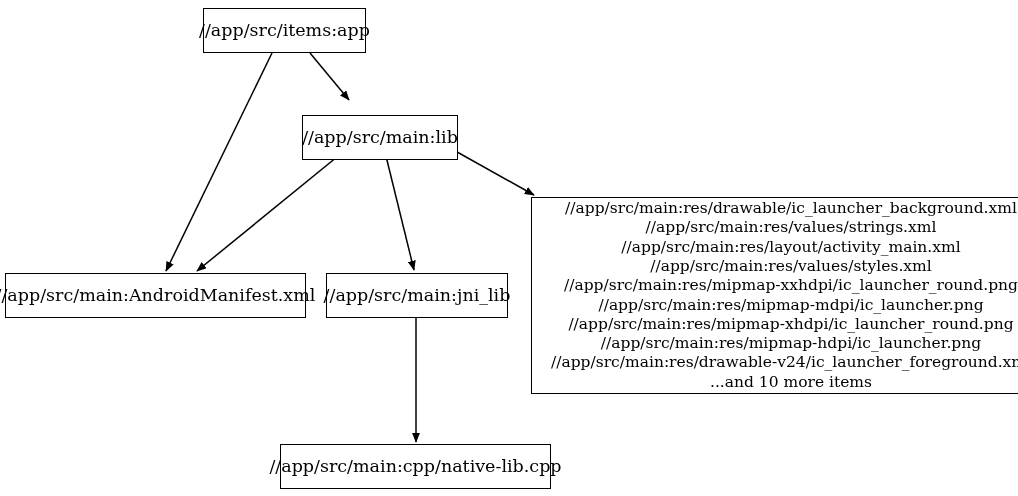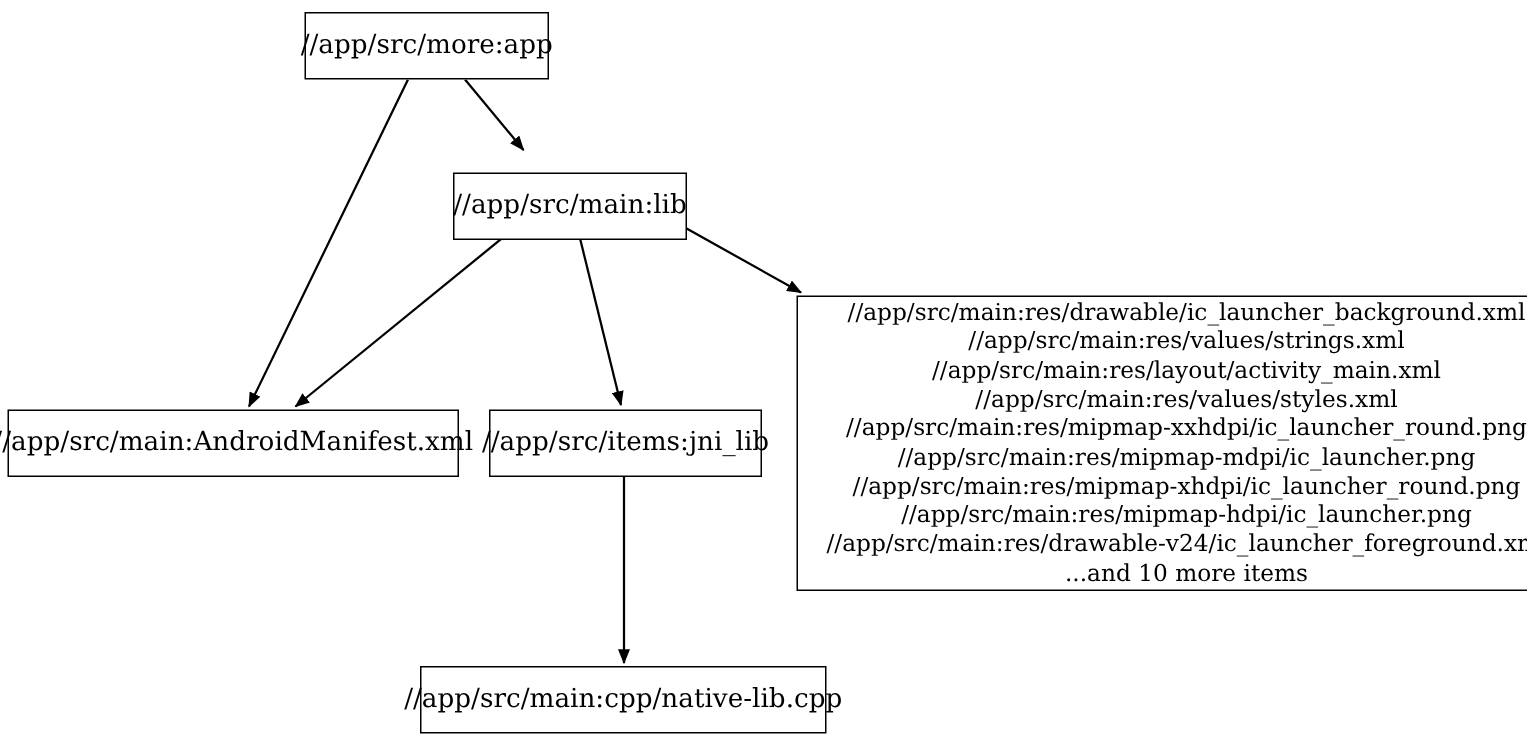--- a/index.html
+++ b/index.html
@@ -86,33 +86,33 @@
     <line x1="348" y1="148" x2="197" y2="271" stroke="#000000" stroke-width="1.5" marker-end="url(#arrowhead)"></line>
 
     <line x1="384" y1="148" x2="414" y2="270" stroke="#000000" stroke-width="1.5" marker-end="url(#arrowhead)"></line>
 
     <line x1="450" y1="148" x2="534" y2="195" stroke="#000000" stroke-width="1.5" marker-end="url(#arrowhead)"></line>
 
     <line x1="416" y1="318" x2="416" y2="442" stroke="#000000" stroke-width="1.5" marker-end="url(#arrowhead)"></line>
   </svg>
 
   <div class="node" id="node-app">
-    <span class="node-label">//app/src/more:app</span>
+    <span class="node-label">//app/src/items:app</span>
   </div>
 
   <div class="node" id="node-lib">
     <span class="node-label">//app/src/main:lib</span>
   </div>
 
   <div class="node" id="node-manifest">
     <span class="node-label">//app/src/main:AndroidManifest.xml</span>
   </div>
 
   <div class="node" id="node-jnilib">
-    <span class="node-label">//app/src/items:jni_lib</span>
+    <span class="node-label">//app/src/main:jni_lib</span>
   </div>
 
   <div class="node" id="node-res">
     <span class="node-label">//app/src/main:res/drawable/ic_launcher_background.xml
 //app/src/main:res/values/strings.xml
 //app/src/main:res/layout/activity_main.xml
 //app/src/main:res/values/styles.xml
 //app/src/main:res/mipmap-xxhdpi/ic_launcher_round.png
 //app/src/main:res/mipmap-mdpi/ic_launcher.png
 //app/src/main:res/mipmap-xhdpi/ic_launcher_round.png

